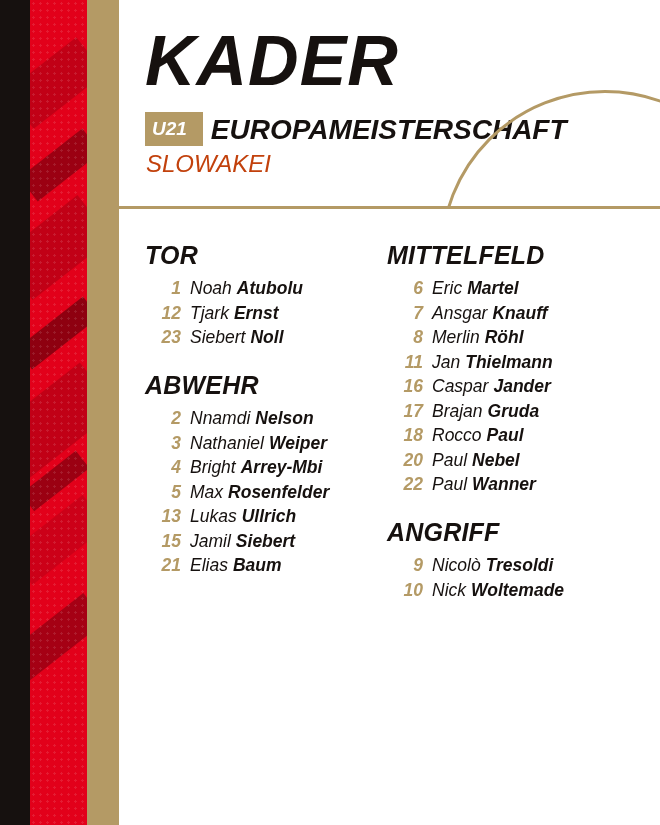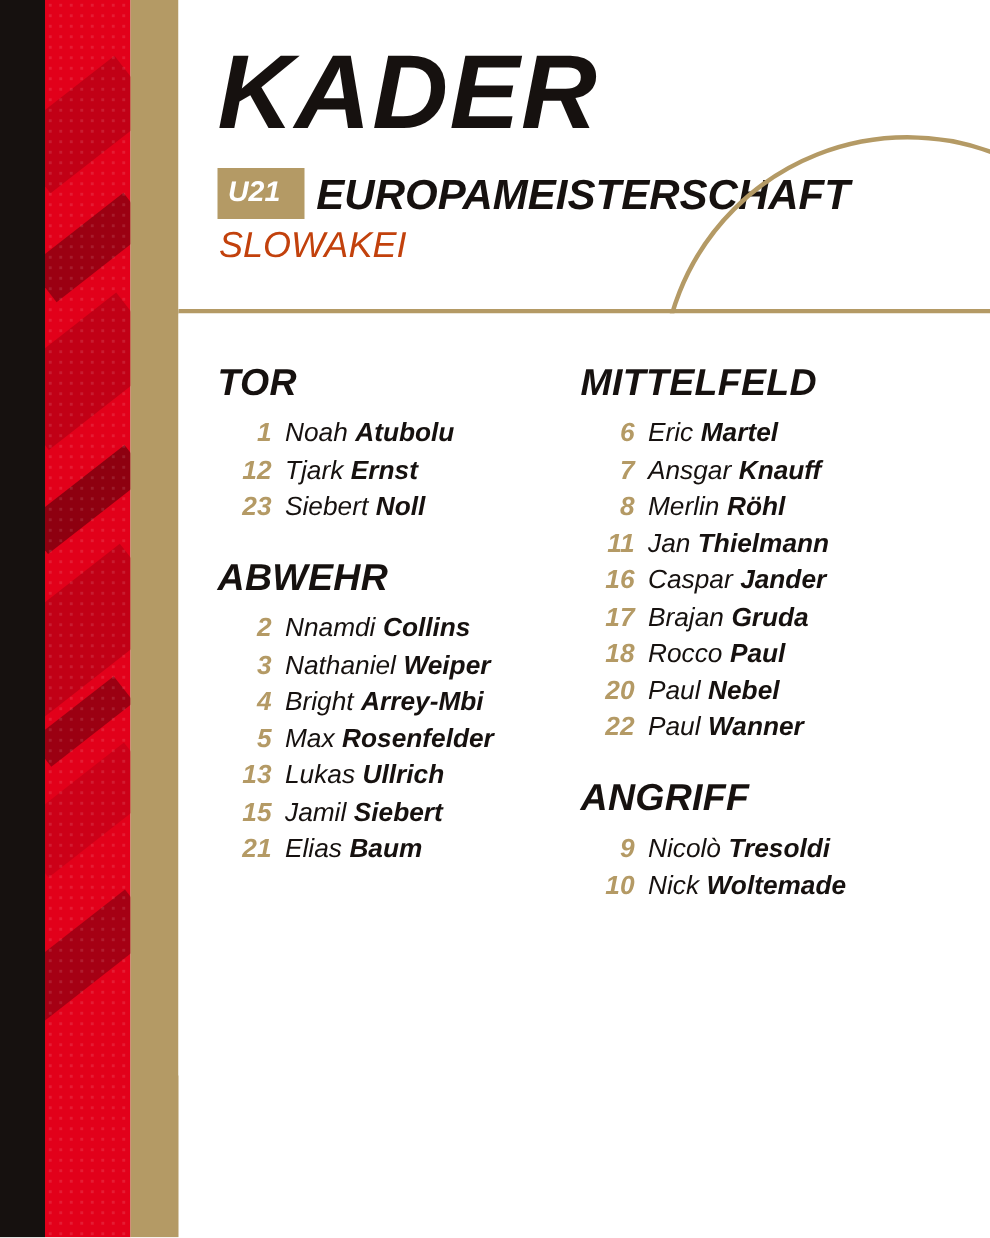--- a/index.html
+++ b/index.html
@@ -217,21 +217,21 @@
             <span class="num">23</span>
             <span class="first">Siebert</span>
             <span class="last">Noll</span>
           </div>
         </div>
         <div class="group">
           <div class="group-title">ABWEHR</div>
           <div class="player">
             <span class="num">2</span>
             <span class="first">Nnamdi</span>
-            <span class="last">Collins</span>
+            <span class="last">Nelson</span>
           </div>
           <div class="player">
             <span class="num">3</span>
             <span class="first">Nathaniel</span>
             <span class="last">Weiper</span>
           </div>
           <div class="player">
             <span class="num">4</span>
             <span class="first">Bright</span>
             <span class="last">Arrey-Mbi</span>

